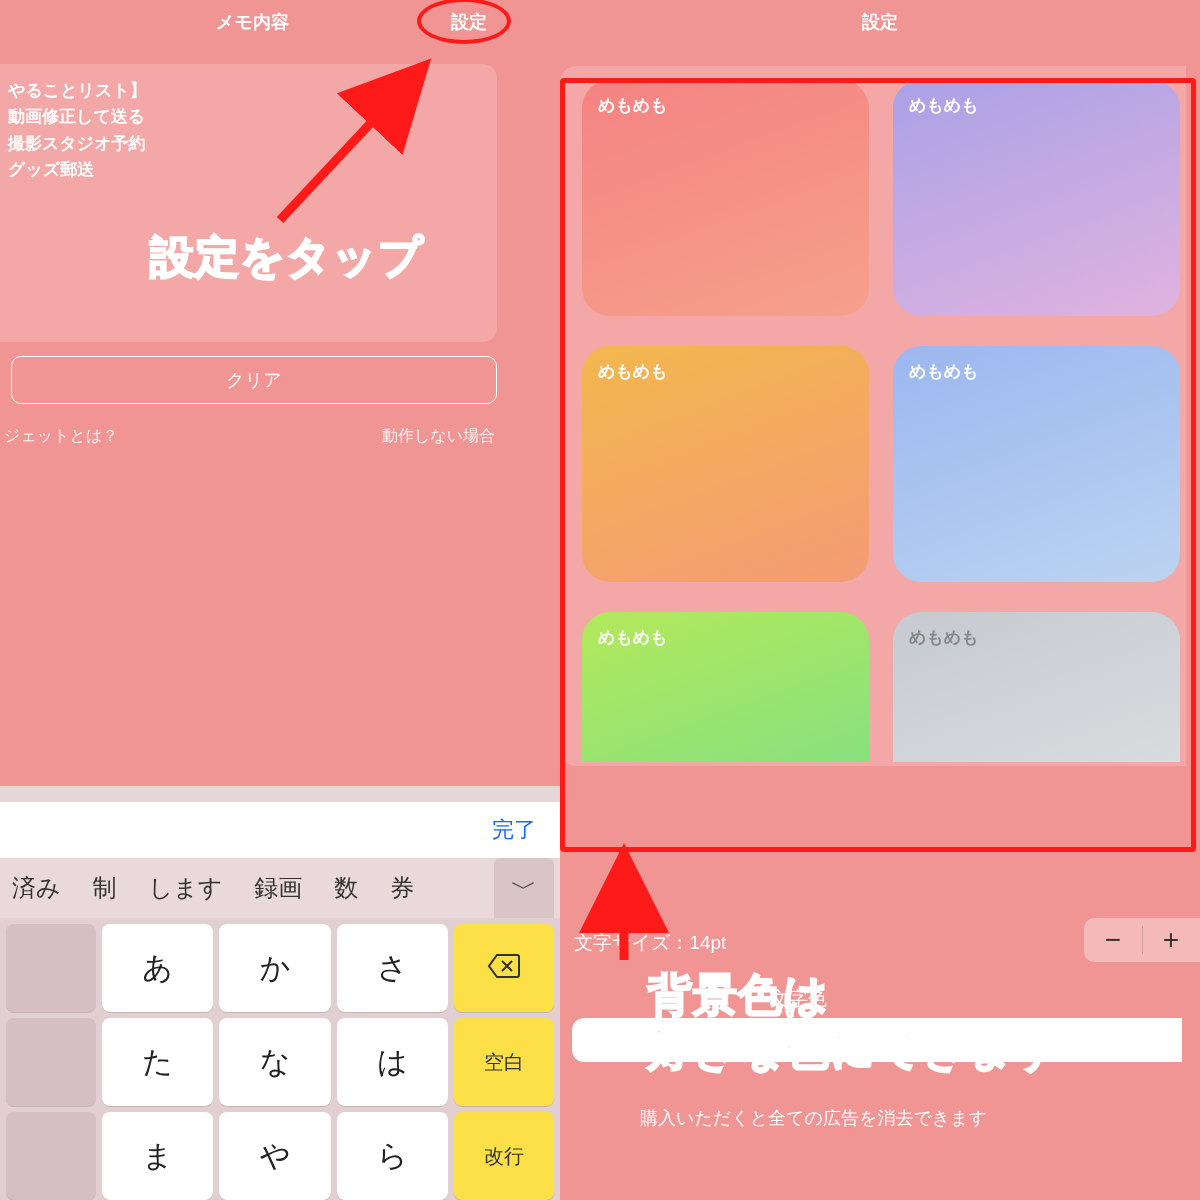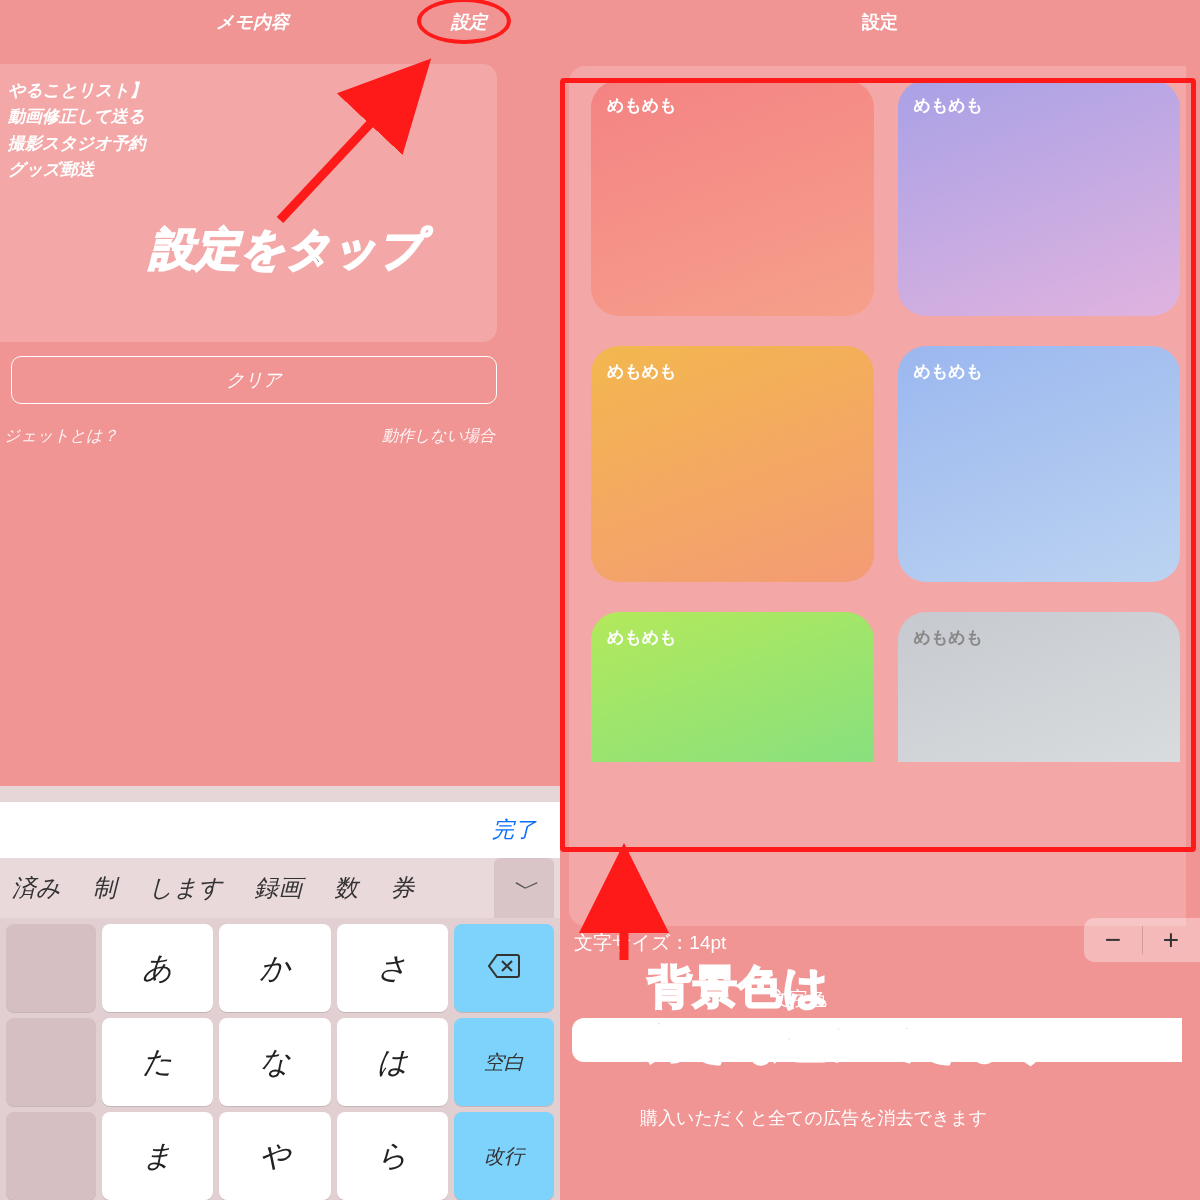--- a/index.html
+++ b/index.html
@@ -1,50 +1,50 @@
 <!DOCTYPE html>
 <html><head>
 <meta charset="utf-8">
 <style>
   * { box-sizing: border-box; margin: 0; padding: 0; font-family: -apple-system, "Hiragino Sans", sans-serif; }
   body { width: 1200px; height: 1200px; overflow: hidden; background: #f19494; position: relative; }
   .pane { position: absolute; top: 0; height: 1200px; background: #f19494; }
-  .left-pane { left: 0; width: 505px; font-style: italic; }
+  .left-pane { left: 0; width: 505px; }
   .right-pane { left: 560px; width: 640px; }
 
   
   .header { display:flex; align-items:center; justify-content:center; height:44px; position:relative; color:#fff; font-size:18px; font-weight:600; }
   .header .right-item { position:absolute; right:18px; font-weight:600; }
   .elipse { position:absolute; border:4px solid #ff1a1a; border-radius:50%; width:94px; height:46px; }
   .elipse-settings { top:-2px; right:-6px; }
 
   
   .memo-area { margin:20px 8px 0 0; padding:14px 14px 14px 8px; background:rgba(255,255,255,0.18); border-radius:0 14px 14px 0; height:278px; color:#fff; font-size:17px; line-height:1.55; font-weight:600; }
   .btn-row { display:flex; gap:25px; margin:14px 8px 0 0;padding-left:11px; }
   .btn { flex:1; border:1.5px solid #fff; border-radius:10px; height:48px; display:flex; align-items:center; justify-content:center; color:#fff; font-size:18px; font-weight:500; }
   .hint-row { display:flex; justify-content:space-between; margin:22px 10px 0 4px; color:#fff; font-size:16px; opacity:.9;}
-  .annotation { position:absolute; color:#404040; font-weight:900; font-size:44px; -webkit-text-stroke:2.2px #fff; letter-spacing:1px; white-space:nowrap;}
+  .annotation { position:absolute; color:#404040; font-weight:900; font-size:44px; -webkit-text-stroke:2.2px #fff; letter-spacing:1px; white-space:nowrap;margin-top:8px;}
   .annotation-left { top:220px; left:150px; }
   .arrow { position:absolute; }
   .arrow svg { overflow:visible; }
 
   
   .kb { position:absolute; left:0; bottom:0; width:560px; background:#e6d6d8; }
   .kb-bar { height:56px; background:#fff; display:flex; align-items:center; justify-content:flex-end; padding:0 24px; color:#0a6cff; font-size:22px; font-weight:500;margin-top:16px;}
   .kb-suggest { height:60px; background:#ead9db; display:flex; align-items:center; gap:20px; padding:0 6px; font-size:24px; color:#333;}
   .kb-suggest span { padding:0 6px;text-align:right;}
   .kb-suggest .chev { margin-left:auto; font-size:26px; color:#555; height:100%; width:60px; display:flex; align-items:center; justify-content:center; background:#d9c4c7; border-radius:6px 6px 0 0;}
   .kb-grid { display:grid; grid-template-columns: 90px 1fr 1fr 1fr 100px; grid-auto-rows:88px; gap:6px; padding:6px 6px 0 6px; background:#e2cfd1;}
   .key { background:#fff; border-radius:8px; display:flex; align-items:center; justify-content:center; font-size:30px; color:#222; box-shadow:0 1px 0 rgba(0,0,0,.12);}
-  .key.fn { background:#7dd3fc; color:#333; font-size:20px;}
+  .key.fn { background:#fde047; color:#333; font-size:20px;}
   .key.blank { background:#d6bfc3;}
   .key .del-icon svg{width:34px;height:26px;}
 
   
-  .settings-scroll { margin:22px 14px 0 9px; background:rgba(255,255,255,0.18); border-radius:16px 0 0 16px; padding:14px 6px 14px 22px; height:860px; position:relative;}
+  .settings-scroll { margin:22px 14px 0 0; background:rgba(255,255,255,0.18); border-radius:16px 0 0 16px; padding:14px 6px 14px 22px; height:700px; position:relative;}
   .swatch-grid { display:grid; grid-template-columns:1fr 1fr; gap:30px 24px; }
   .swatch { border-radius:28px; height:236px; padding:14px 16px; color:#fff; font-size:17px; font-weight:600; position:relative;}
   .swatch.row3 { height:150px; border-radius:28px 28px 0 0;}
   .sw-red    { background:linear-gradient(160deg,#f48383 0%,#f6a08b 100%);}
   .sw-purple { background:linear-gradient(160deg,#a9a1e6 0%,#e0b3df 100%);}
   .sw-orange { background:linear-gradient(160deg,#f3b74e 0%,#f49b75 100%);}
   .sw-blue   { background:linear-gradient(160deg,#9bb7ef 0%,#bcd3f1 100%);}
   .sw-green  { background:linear-gradient(160deg,#b3e95b 0%,#88e07e 100%);}
   .sw-grey   { background:linear-gradient(160deg,#c6c9cf 0%,#d9dcde 100%); color:#888;}
   .red-box { position:absolute; border:5px solid #ff1a1a; border-radius:4px; top:78px; left:560px; width:636px; height:774px; pointer-events:none;}

